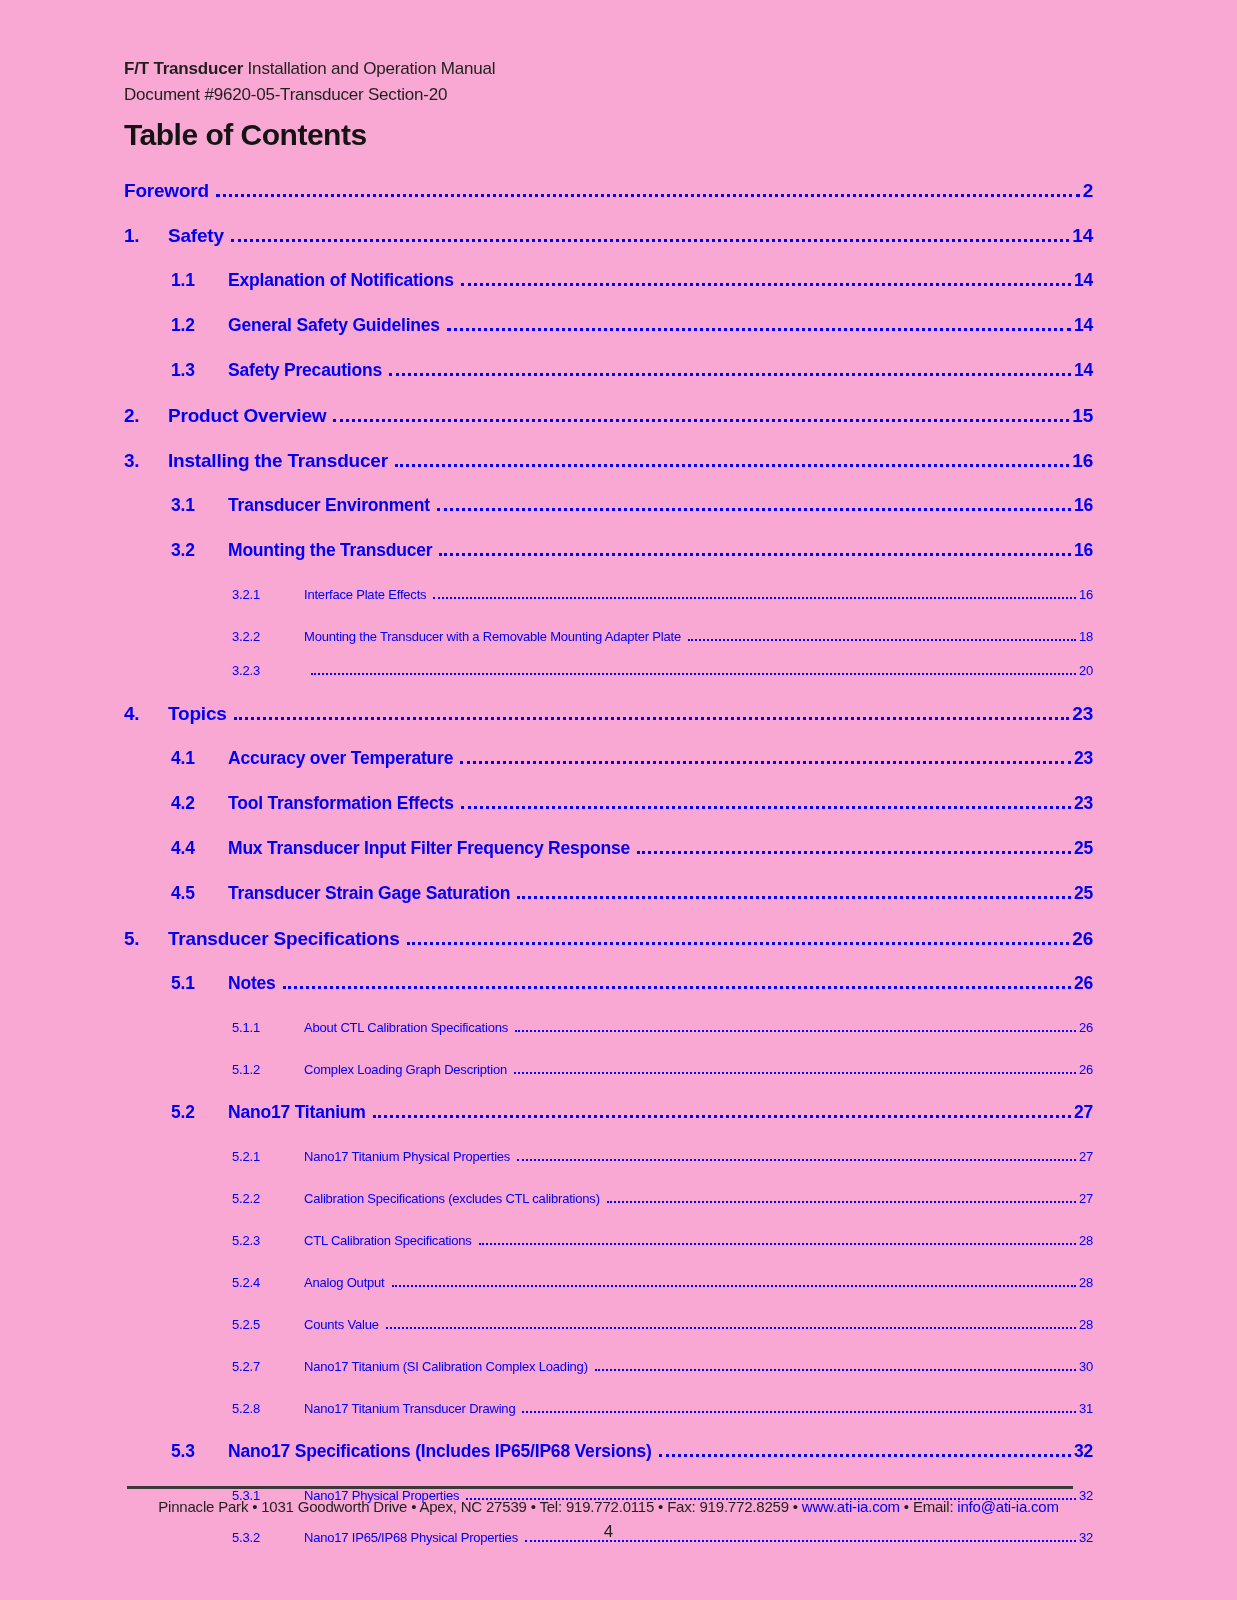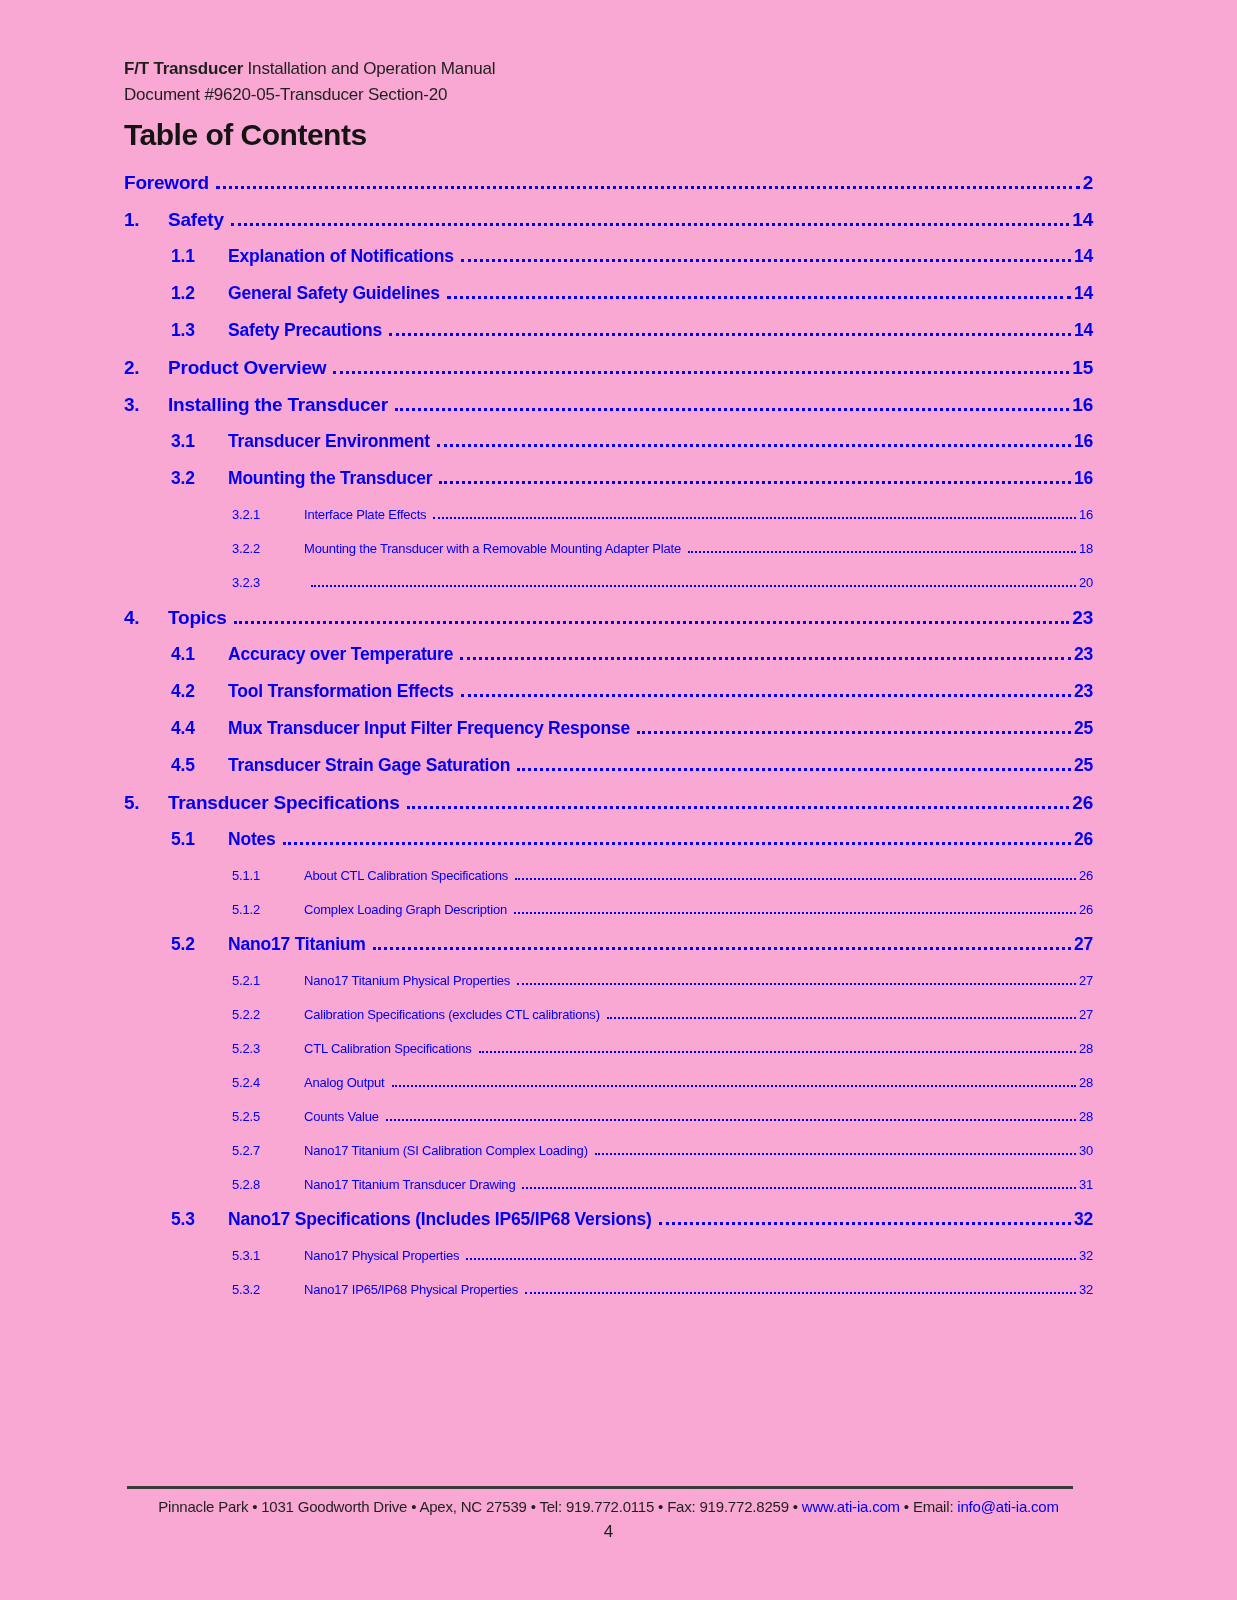--- a/index.html
+++ b/index.html
@@ -26,21 +26,21 @@
     font-size: 30px; font-weight: bold; letter-spacing: -0.5px; color: #141414;
   }
 
   
   .toc {
     position: absolute; left: 124px; top: 172px; width: 969px;
     color: #0000EE;
   }
   .toc-row { display: flex; align-items: baseline; letter-spacing: -0.2px; cursor: pointer; }
   .toc-row .num   { flex: 0 0 auto; white-space: nowrap; }
-  .toc-row .label { flex: 0 1 auto; white-space: nowrap; }
+  .toc-row .label { flex: 0 1 auto; white-space: nowrap; margin-top: 8px; }
   .toc-row .leader {
     flex: 1 1 20px; min-width: 20px;
     border-bottom: 3px dotted currentColor;
     margin: 0 3px 0 7px;
   }
   .toc-row .pg { flex: 0 0 auto; white-space: nowrap; }
 
   .lvl0, .lvl1 { font-size: 19px;   font-weight: bold;   line-height: 21px; margin-bottom: 16px; }
   .lvl2        { font-size: 17.5px; font-weight: bold;   line-height: 20px; margin-bottom: 17px; padding-left: 47px; }
   .lvl3        { font-size: 13px; font-weight: normal; line-height: 20px; margin-bottom: 14px; padding-left: 108px; }

